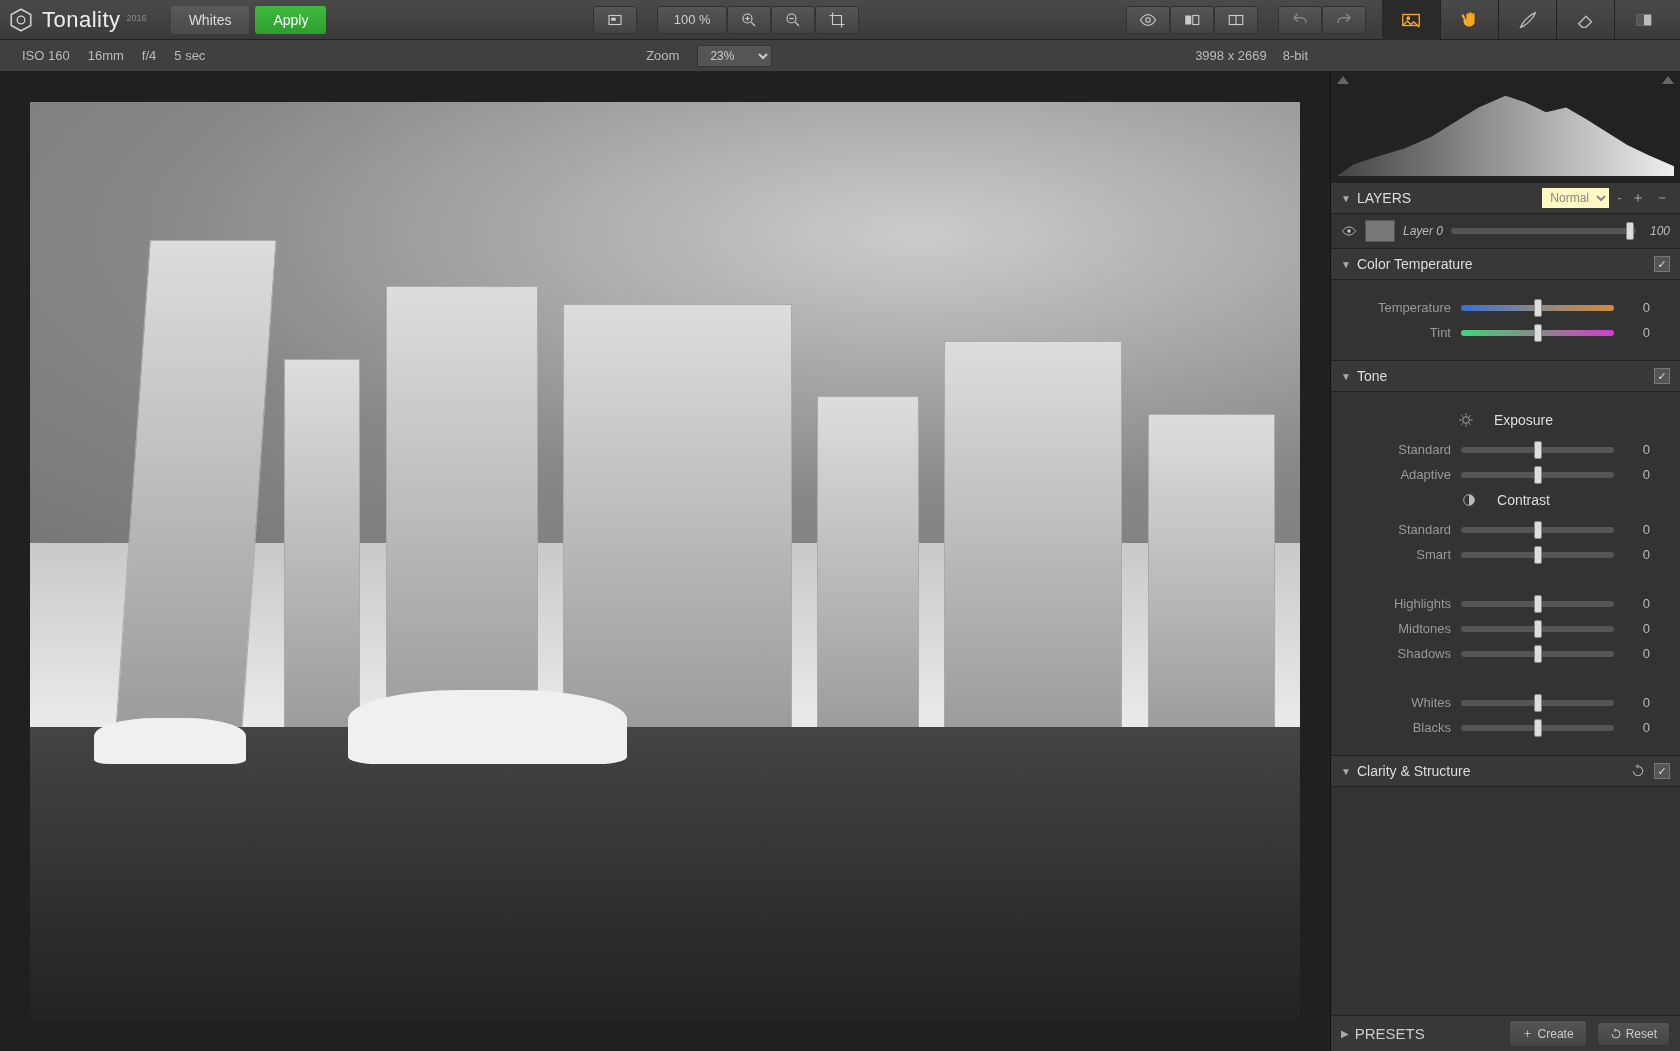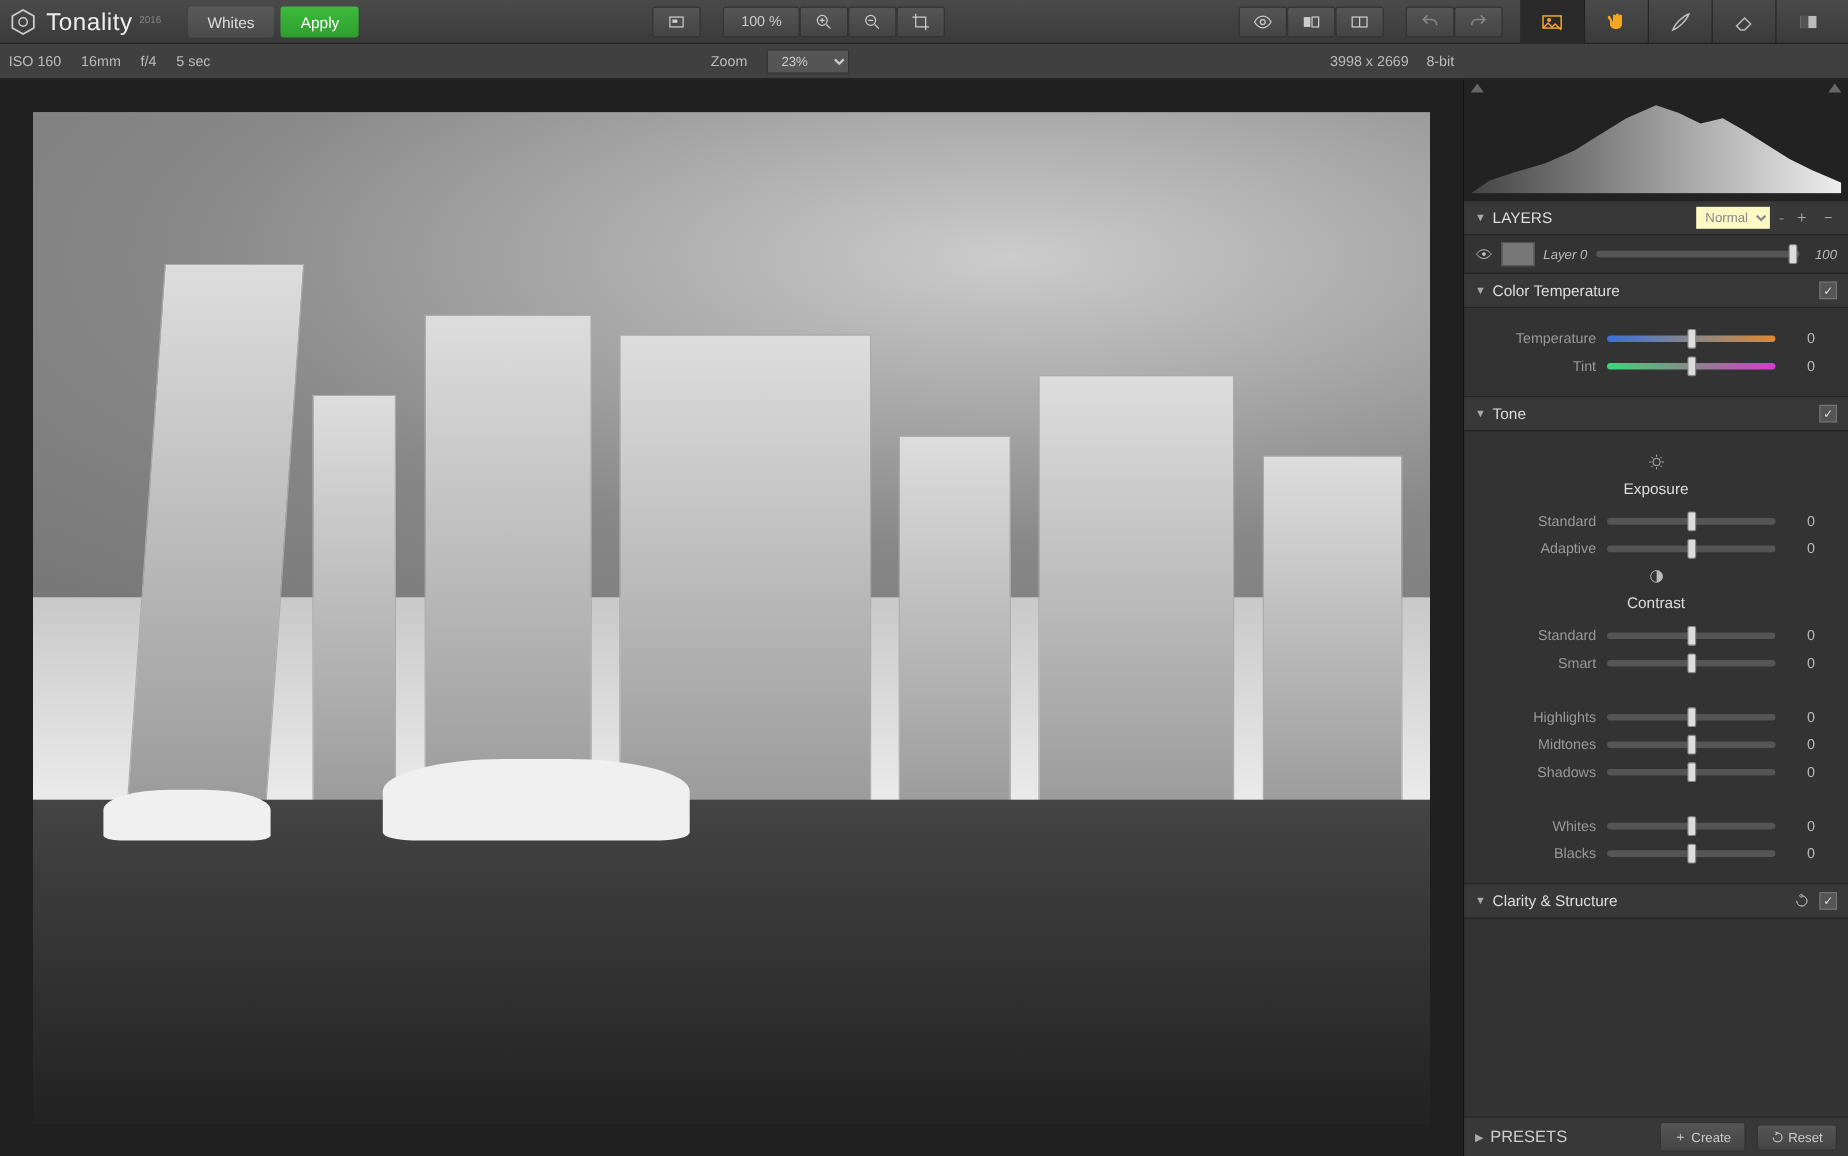--- a/index.html
+++ b/index.html
@@ -21,21 +21,21 @@
 .spacer-flex { flex: 1; }
 
 
 .mode-tabs { display: flex; gap: 0; }
 .mode-tab { width: 58px; height: 40px; display: flex; align-items: center; justify-content: center; cursor: pointer; border-left: 1px solid #222; }
 .mode-tab:first-child { border-left: none; }
 .mode-tab.sel { background: #2a2a2a; }
 .mode-tab svg { width: 22px; height: 22px; }
 
 
-.infobar { height: 32px; background: #404040; display: flex; align-items: center; padding: 0 8px; font-size: 13px; color: #bbb; border-bottom: 1px solid #222; }
+.infobar { height: 32px; background: #404040; display: flex; align-items: center; padding: 0 22px; font-size: 13px; color: #bbb; border-bottom: 1px solid #222; }
 .info-chip { margin-right: 18px; }
 .zoom-select { background: #555; border: 1px solid #333; color: #ccc; padding: 2px 20px 2px 8px; font-size: 12px; border-radius: 2px; }
 .info-right { margin-left: auto; display: flex; gap: 16px; }
 
 
 .main { flex: 1; display: flex; overflow: hidden; }
 .canvas-area { flex: 1; background: #202020; display: flex; align-items: center; justify-content: center; padding: 30px; }
 .canvas-img { width: 100%; height: 100%; background: linear-gradient(180deg,#888 0%, #aaa 25%, #ccc 50%, #eee 70%, #999 85%, #555 100%); position: relative; overflow: hidden; }
 .sky { position: absolute; top: 0; left: 0; right: 0; height: 48%; background: radial-gradient(ellipse at 70% 30%, #ccc, #888 60%, #777); }
 .building { position: absolute; bottom: 30%; background: linear-gradient(#ddd,#999); border: 1px solid #aaa; }
@@ -71,21 +71,21 @@
 .hdr-check { width: 16px; height: 16px; background: #555; border: 1px solid #777; display: flex; align-items: center; justify-content: center; font-size: 11px; color: #ddd; }
 
 .layer-row { display: flex; align-items: center; padding: 6px 10px; gap: 8px; font-style: italic; }
 .eye { width: 16px; height: 16px; color: #ccc; cursor: pointer; }
 .layer-thumb { width: 30px; height: 22px; background: #777; border: 1px solid #555; }
 .layer-name { font-size: 12px; color: #bbb; }
 .layer-slider { flex: 1; }
 .layer-val { font-size: 12px; color: #bbb; min-width: 26px; text-align: right; }
 
 .panel-body { padding: 10px 14px; }
-.sub-heading { text-align: center; font-size: 14px; color: #ddd; margin: 10px 0 14px; display: flex; align-items: center; justify-content: center; gap: 8px; flex-direction: column; }
+.sub-heading { text-align: center; font-size: 14px; color: #ddd; margin: 10px 0 14px; display: flex; align-items: center; justify-content: center; gap: 20px; }
 .sub-heading svg { width: 16px; height: 16px; }
 
 .slider-row { display: flex; align-items: center; margin: 10px 16px; gap: 10px; }
 .slider-label { width: 90px; text-align: right; font-size: 13px; color: #999; }
 .slider-track { flex: 1; height: 6px; background: #555; border-radius: 3px; position: relative; }
 .slider-track.temp { background: linear-gradient(to right, #3a6fd8, #888, #d88a3a); }
 .slider-track.tint { background: linear-gradient(to right, #3ad87a, #888, #d83ad0); }
 .slider-knob { position: absolute; top: 50%; left: 50%; width: 8px; height: 18px; background: #ddd; border-radius: 2px; transform: translate(-50%,-50%); cursor: pointer; border: 1px solid #888; }
 .slider-val { width: 26px; text-align: right; font-size: 13px; color: #bbb; }
 

